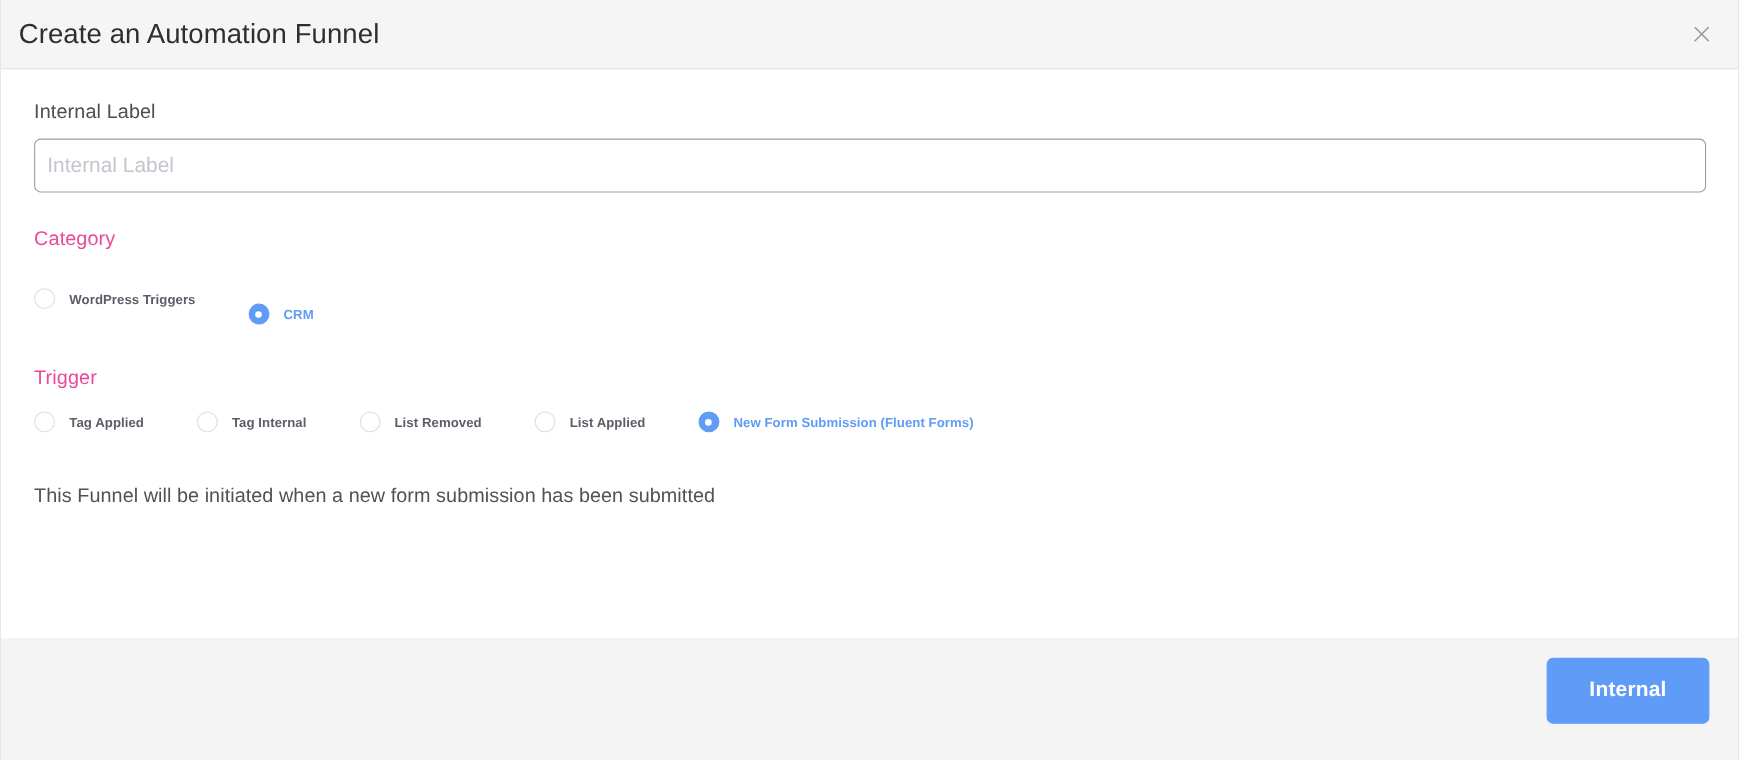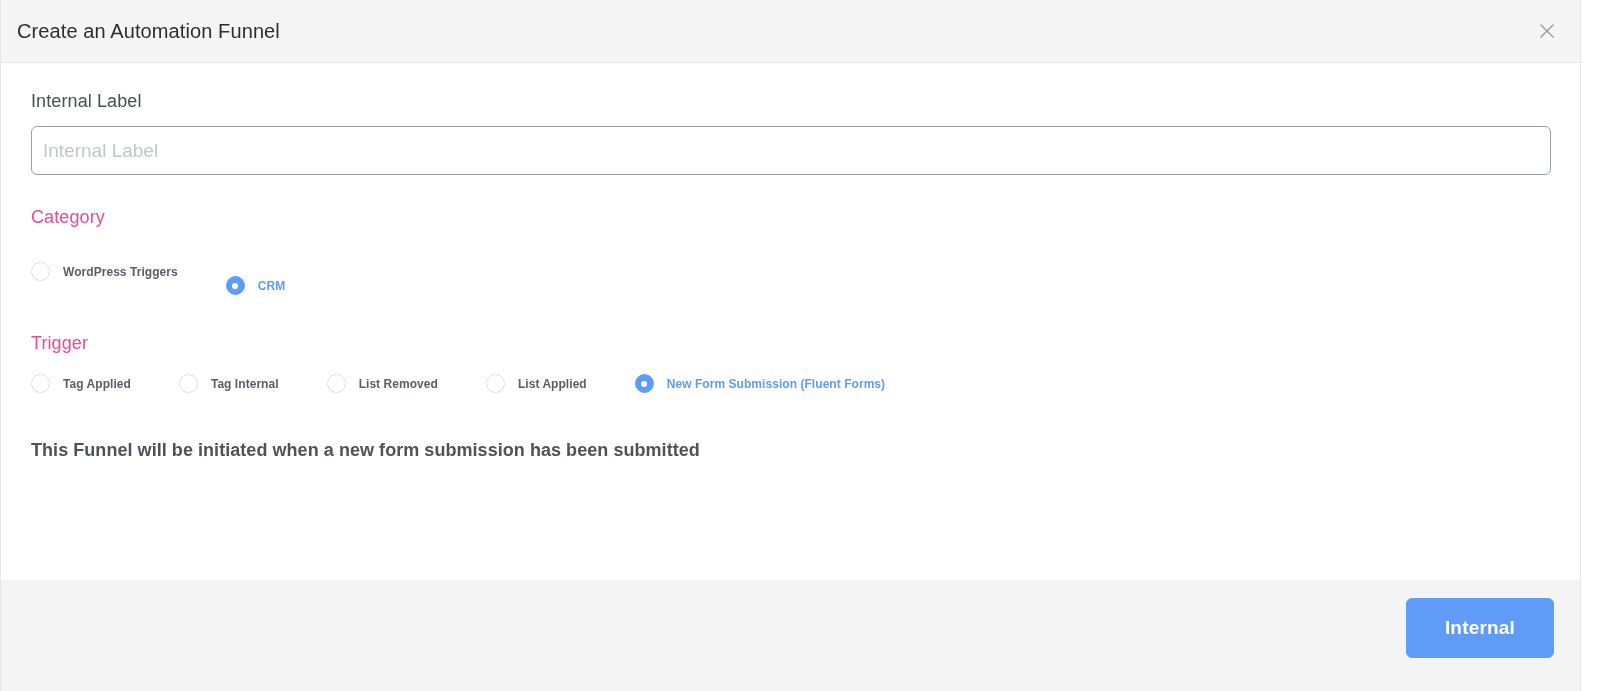--- a/index.html
+++ b/index.html
@@ -32,21 +32,21 @@
     height: 63px;
     flex: 0 0 63px;
     background: #f5f5f5;
     border-bottom: 1px solid #e4e4e4;
     display: flex;
     align-items: center;
     padding: 0 24px 0 16px;
     position: relative;
   }
   .modal-title {
-    font-size: 20px;
+    font-size: 25px;
     color: #2b2f33;
     font-weight: 400;
     letter-spacing: .1px;
     white-space: nowrap;
   }
   .close-btn {
     position: absolute;
     right: 20px;
     top: 50%;
     transform: translateY(-50%);
@@ -145,21 +145,21 @@
     font-weight: 700;
     color: #5a5e66;
     letter-spacing: .05px;
   }
   .radio-item.selected .radio-text { color: #5f9cf7; }
 
   .helper-text {
     margin-top: 47px;
     font-size: 18px;
     color: #4e525a;
-    font-weight: 700;
+    font-weight: 400;
     letter-spacing: .05px;
   }
 
   
   .modal-footer {
     flex: 0 0 111px;
     height: 111px;
     background: #f4f4f4;
     display: flex;
     align-items: flex-start;

